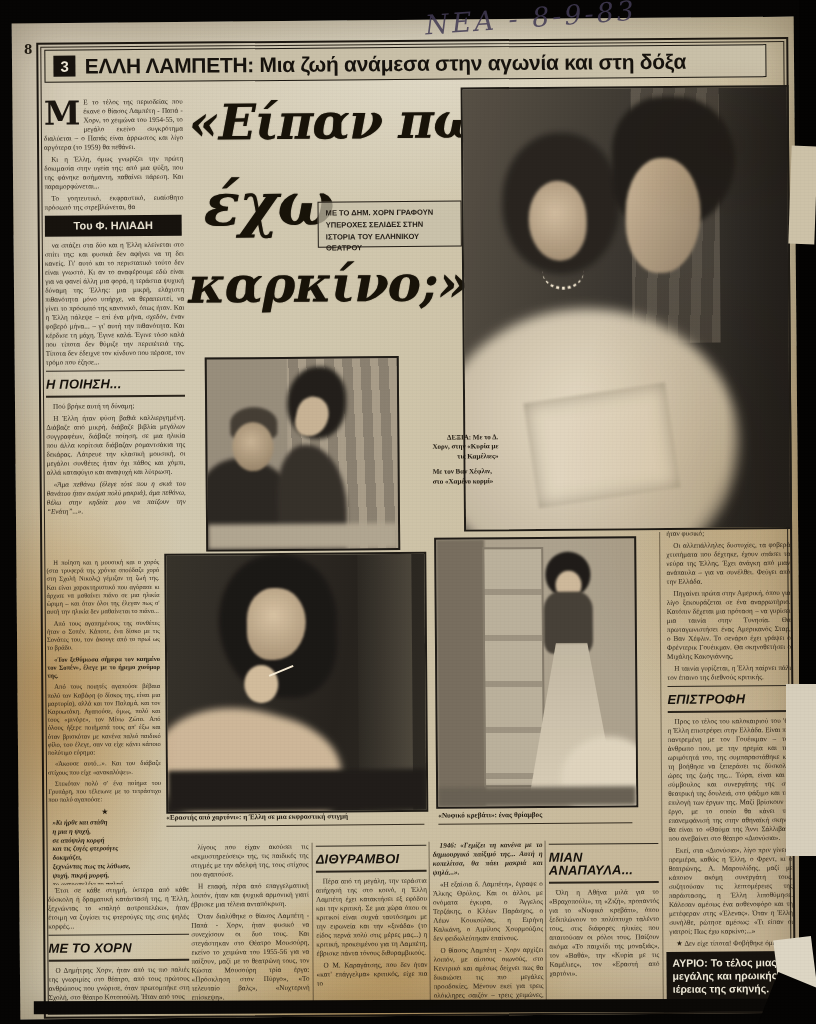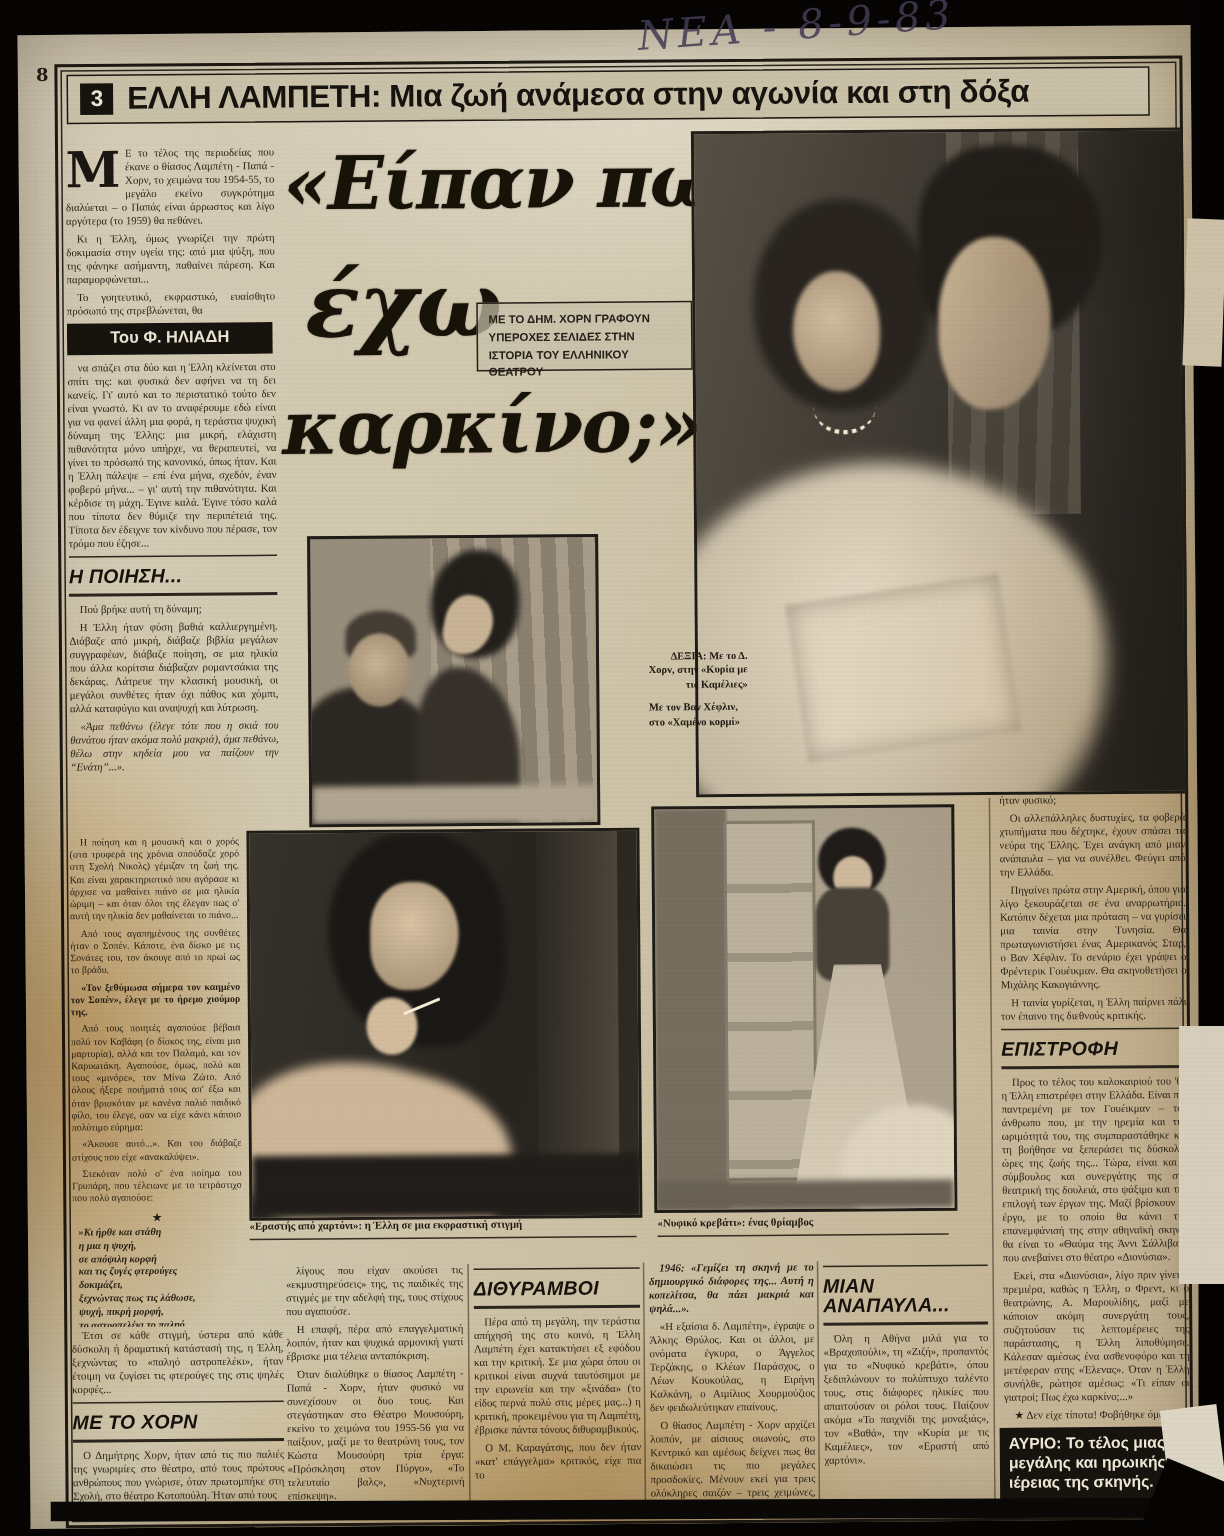--- a/index.html
+++ b/index.html
@@ -195,21 +195,21 @@
       <p class="par">Η επαφή, πέρα από επαγγελματική λοιπόν, ήταν και ψυχικά αρμονική γιατί έβρισκε μια τέλεια ανταπόκριση.</p>
       <p class="par">Όταν διαλύθηκε ο θίασος Λαμπέτη - Παπά - Χορν, ήταν φυσικό να συνεχίσουν οι δυο τους. Και στεγάστηκαν στο Θέατρο Μουσούρη, εκείνο το χειμώνα του 1955-56 για να παίξουν, μαζί με το θεατρώνη τους, τον Κώστα Μουσούρη τρία έργα: «Πρόσκληση στον Πύργο», «Το τελευταίο βαλς», «Νυχτερινή επίσκεψη».</p>
       <p class="par">Όμως, τώρα πια το βλέπουν κι οι δυο – είναι φανερό πως δε χρειάζονται τρίτον. Η Αθήνα παραληρεί με τα</p>
     </div>
     <div class="col" style="left:313px;top:842px;width:111px;height:164px;">
       <div class="colhead">ΔΙΘΥΡΑΜΒΟΙ</div>
       <p class="par">Πέρα από τη μεγάλη, την τεράστια απήχησή της στο κοινό, η Έλλη Λαμπέτη έχει κατακτήσει εξ εφόδου και την κριτική. Σε μια χώρα όπου οι κριτικοί είναι συχνά ταυτόσημοι με την ειρωνεία και την «ξινάδα» (το είδος περνά πολύ στις μέρες μας...) η κριτική, προκειμένου για τη Λαμπέτη, έβρισκε πάντα τόνους διθυραμβικούς.</p>
       <p class="par">Ο Μ. Καραγάτσης, που δεν ήταν «κατ' επάγγελμα» κριτικός, είχε πια το</p>
     </div>
     <div class="col" style="left:430px;top:842px;width:110px;height:164px;">
-      <p class="par bd it">1946: «Γεμίζει τη σκηνή με το δημιουργικό διάφορες της... Αυτή η κοπελίτσα, θα πάει μακριά και ψηλά...».</p>
+      <p class="par bd it">1946: «Γεμίζει τη κανένα με το δημιουργικό παίξιμό της... Αυτή η κοπελίτσα, θα πάει μακριά και ψηλά...».</p>
       <p class="par">«Η εξαίσια δ. Λαμπέτη», έγραψε ο Άλκης Θρύλος. Και οι άλλοι, με ονόματα έγκυρα, ο Άγγελος Τερζάκης, ο Κλέων Παράσχος, ο Λέων Κουκούλας, η Ειρήνη Καλκάνη, ο Αιμίλιος Χουρμούζιος δεν φειδωλεύτηκαν επαίνους.</p>
       <p class="par">Ο θίασος Λαμπέτη - Χορν αρχίζει λοιπόν, με αίσιους οιωνούς, στο Κεντρικό και αμέσως δείχνει πως θα δικαιώσει τις πιο μεγάλες προσδοκίες. Μένουν εκεί για τρεις ολόκληρες σαιζόν – τρεις χειμώνες, μέχρι το 1959. Τρεις χειμώνες μέσα στους οποίους η Έλλη θα δεχτεί δυο ακόμα θανάτους, όπως είδαμε, αλλά θα δώσει μοναδικές ερμηνείες σε έργα, που μπορεί να μην ήταν τα αριστουργήμα-</p>
     </div>
     <div class="col" style="left:546px;top:842px;width:110px;height:164px;">
       <div class="colhead">ΜΙΑΝ ΑΝΑΠΑΥΛΑ...</div>
       <p class="par">Όλη η Αθήνα μιλά για το «Βραχοπούλι», τη «Ζιζή», προπαντός για το «Νυφικό κρεβάτι», όπου ξεδιπλώνουν το πολύπτυχο ταλέντο τους, στις διάφορες ηλικίες που απαιτούσαν οι ρόλοι τους. Παίζουν ακόμα «Το παιχνίδι της μοναξιάς», τον «Βαθά», την «Κυρία με τις Καμέλιες», τον «Εραστή από χαρτόνι».</p>
 
     </div>
 
     <div class="col" style="left:666px;top:532px;width:124px;height:418px;">

